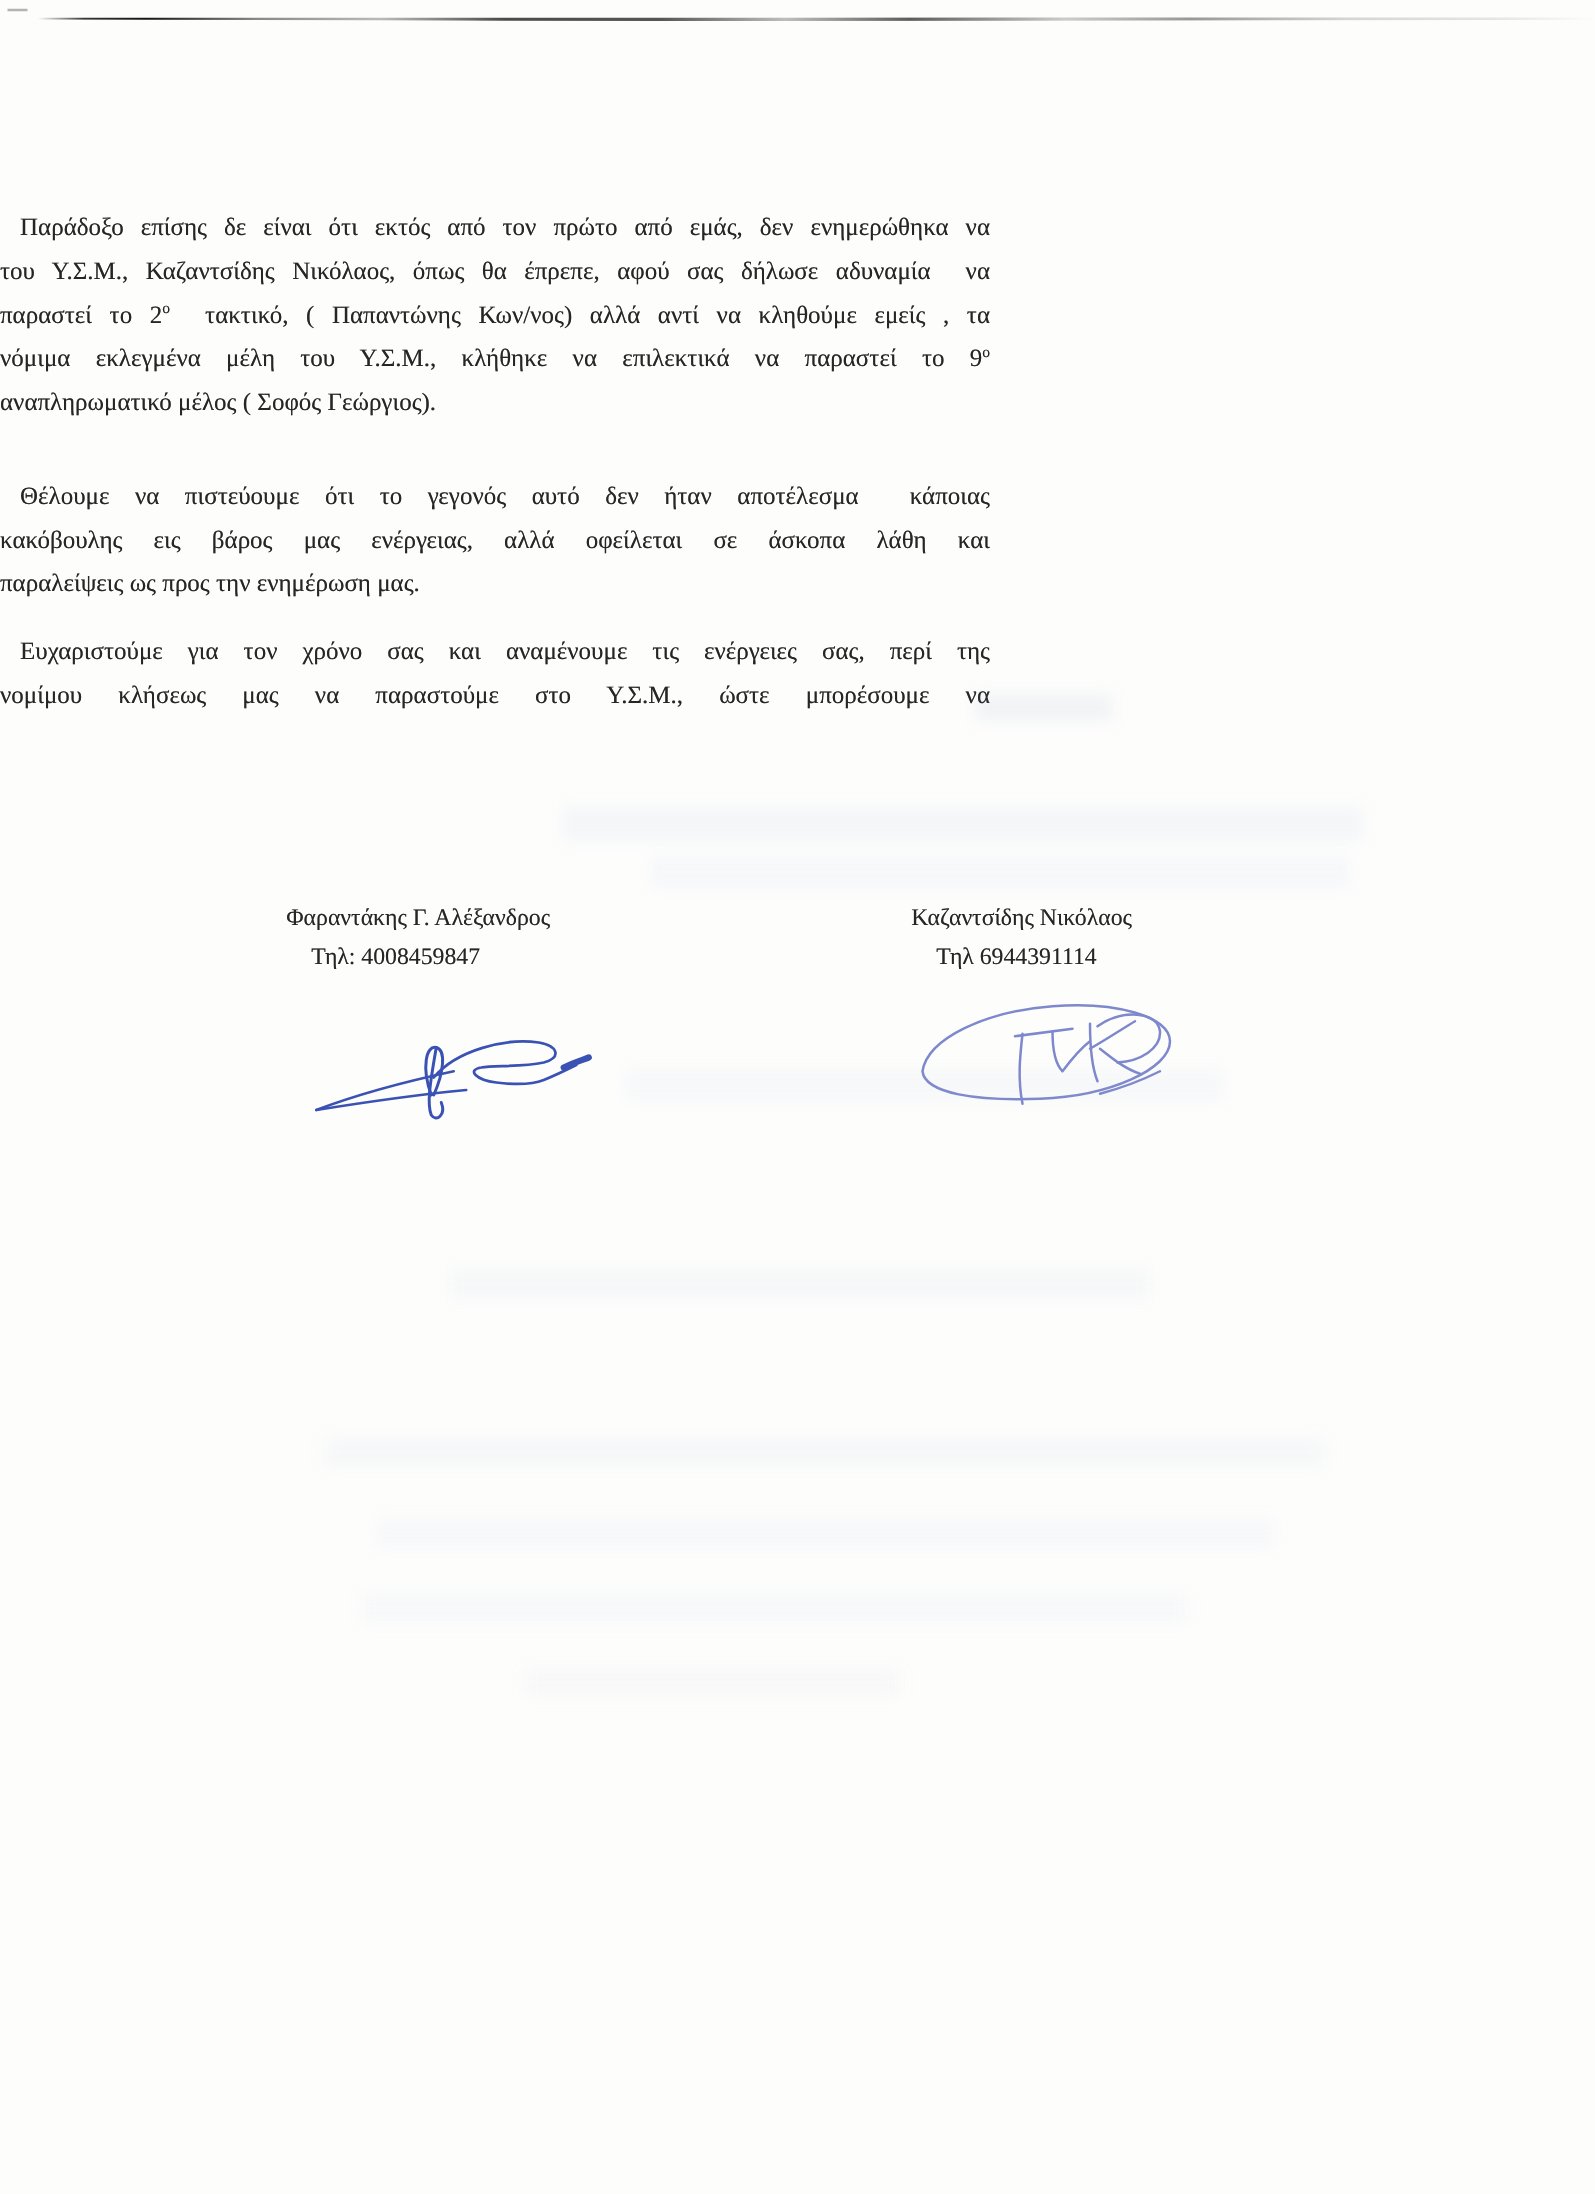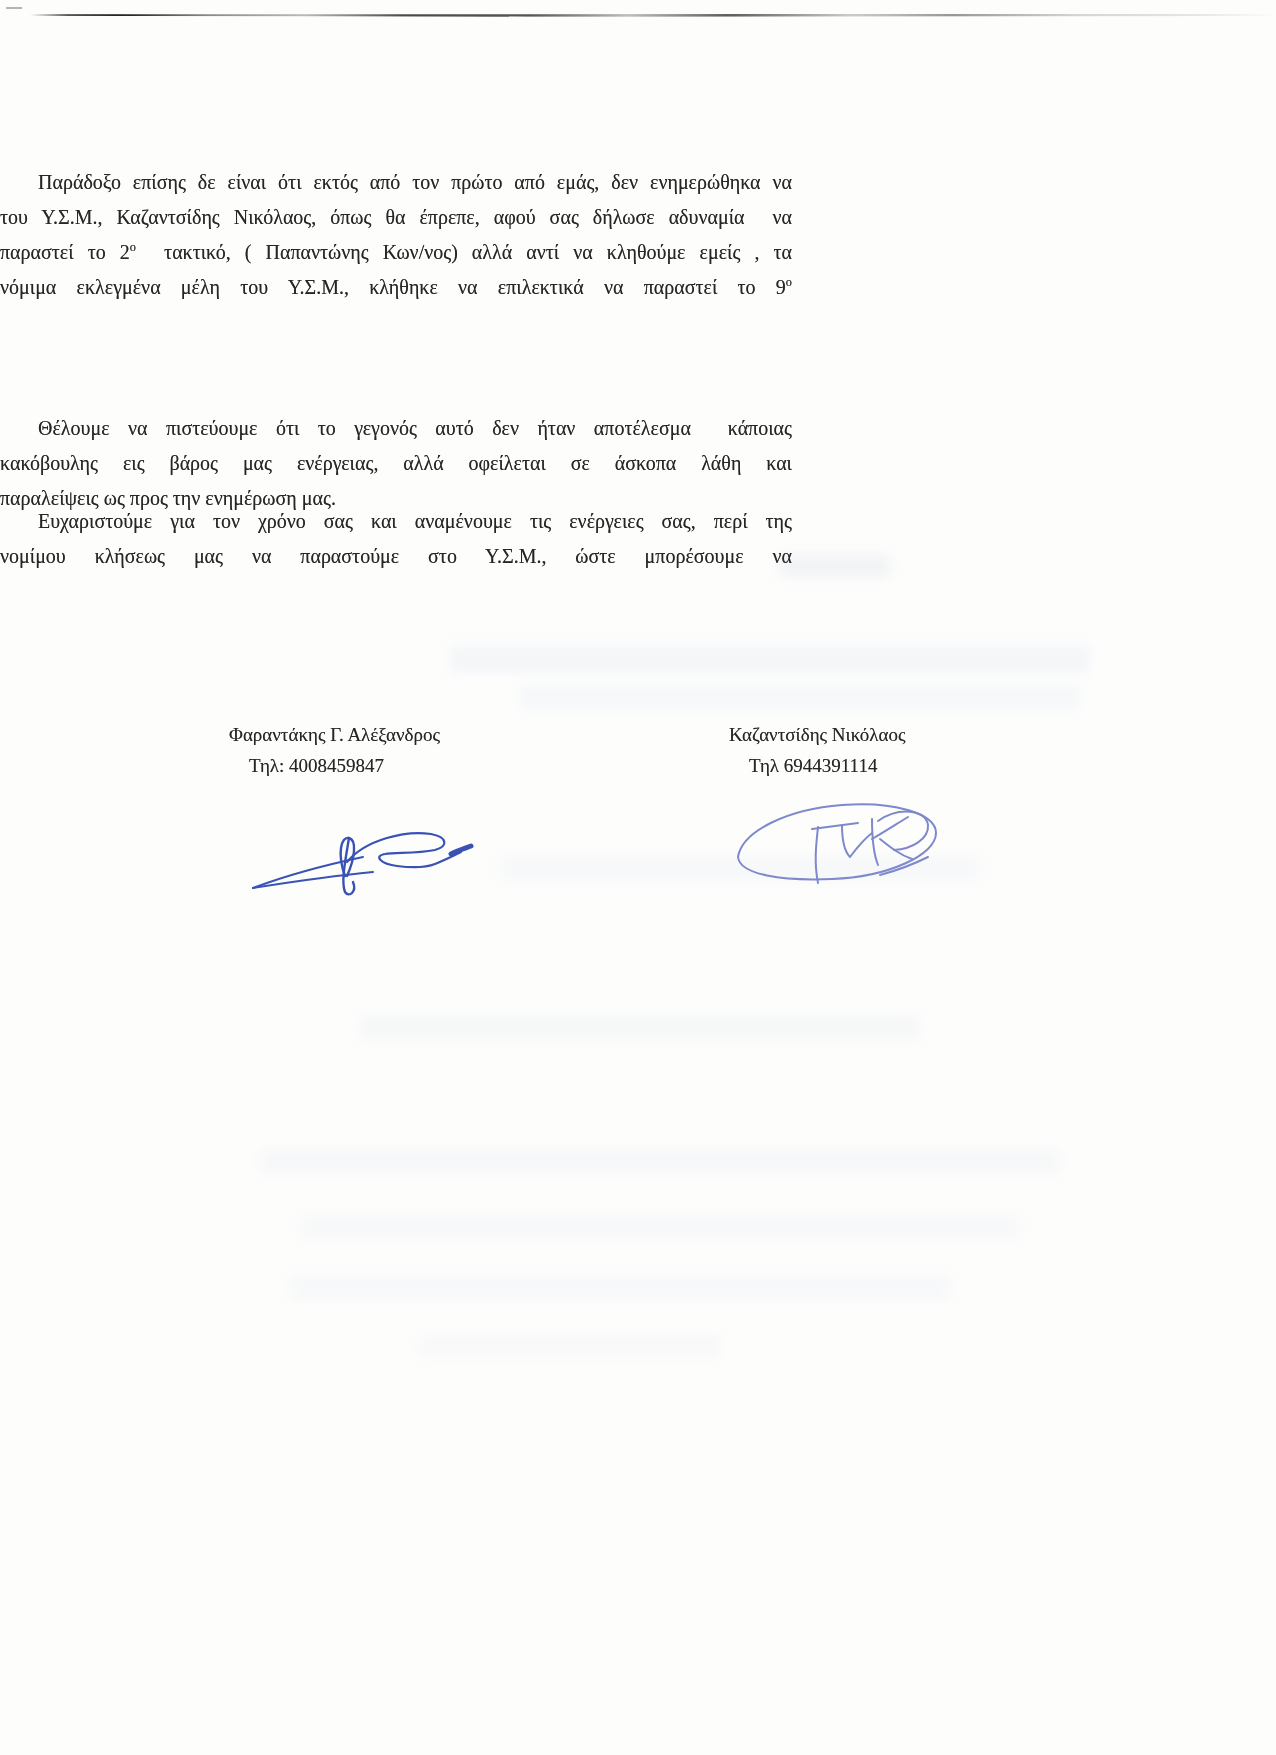--- a/index.html
+++ b/index.html
@@ -29,21 +29,21 @@
     position:absolute;top:7px;left:6px;width:16px;height:2px;
     background:rgba(120,120,120,.55);
   }
   
   .textcol{position:absolute;left:204px;width:792px;font-size:20px;}
   .para{position:absolute;left:0;width:792px;}
   .line{height:35px;line-height:35px;white-space:pre-wrap;
         text-shadow:0 0 .5px rgba(45,45,45,.55);}
   .jl{text-align:justify;text-align-last:justify;}
   .ll{text-align:left;}
-  .indent{padding-left:38px;}
+  .indent{padding-left:16px;}
   sup{font-size:.62em;line-height:0;vertical-align:super;}
   
   .sigblock{position:absolute;font-size:19px;text-shadow:0 0 .5px rgba(45,45,45,.5);}
   .sigblock .name{height:30px;line-height:30px;}
   .sigblock .phone{height:30px;line-height:30px;padding-left:20px;margin-top:1px;}
   .sig-svg{position:absolute;}
   
   .smudge{position:absolute;filter:blur(6px);pointer-events:none;}
 </style>
 </head>
@@ -52,23 +52,24 @@
 <div class="page">
 
   <div class="scan-dash"></div>
   <div class="scan-line"></div>
 
   <div class="textcol para" style="top:165px;">
     <div class="line jl indent"><span>Παράδοξο επίσης δε είναι ότι εκτός από τον πρώτο από εμάς, δεν ενημερώθηκα να</span></div>
     <div class="line jl"><span>του Υ.Σ.Μ., Καζαντσίδης Νικόλαος, όπως θα έπρεπε, αφού σας δήλωσε αδυναμία  να</span></div>
     <div class="line jl"><span>παραστεί το 2</span><sup>ο</sup><span>  τακτικό, ( Παπαντώνης Κων/νος) αλλά αντί να κληθούμε εμείς , τα</span></div>
     <div class="line jl"><span>νόμιμα εκλεγμένα μέλη του Υ.Σ.Μ., κλήθηκε να επιλεκτικά να παραστεί το 9</span><sup>ο</sup></div>
+    <div class="line ll"><span>αναπληρωματικό μέλος ( Σοφός Γεώργιος).</span></div>
   </div>
 
-  <div class="textcol para" style="top:411px;">
+  <div class="textcol para" style="top:380px;">
     <div class="line jl indent"><span>Θέλουμε να πιστεύουμε ότι το γεγονός αυτό δεν ήταν αποτέλεσμα  κάποιας</span></div>
     <div class="line jl"><span>κακόβουλης εις βάρος μας ενέργειας, αλλά οφείλεται σε άσκοπα λάθη και</span></div>
     <div class="line ll"><span>παραλείψεις ως προς την ενημέρωση μας.</span></div>
   </div>
 
   <div class="textcol para" style="top:504px;">
     <div class="line jl indent"><span>Ευχαριστούμε για τον χρόνο σας και αναμένουμε τις ενέργειες σας, περί της</span></div>
     <div class="line jl"><span>νομίμου κλήσεως μας να παραστούμε στο Υ.Σ.Μ., ώστε μπορέσουμε να</span></div>
   </div>
 

